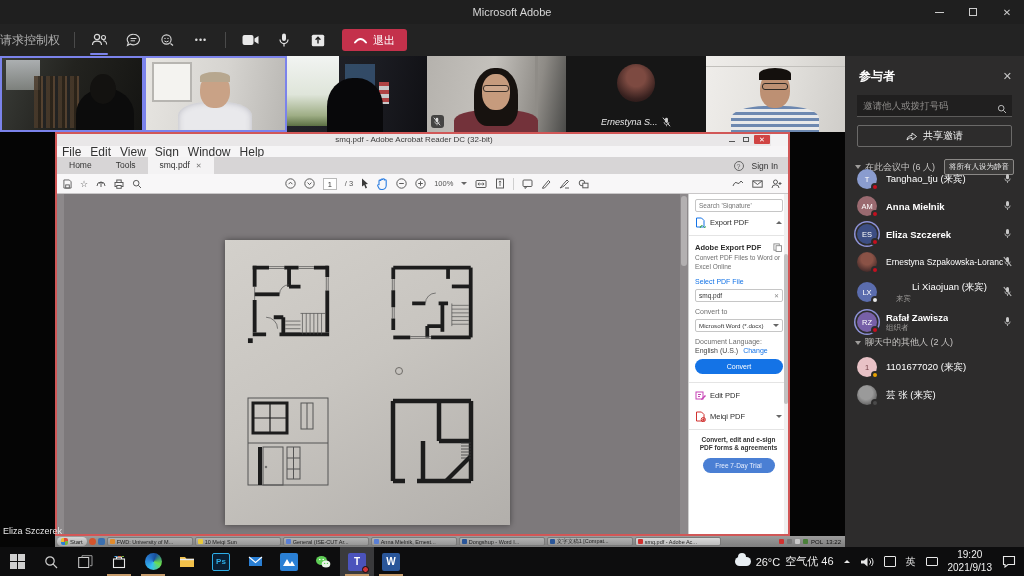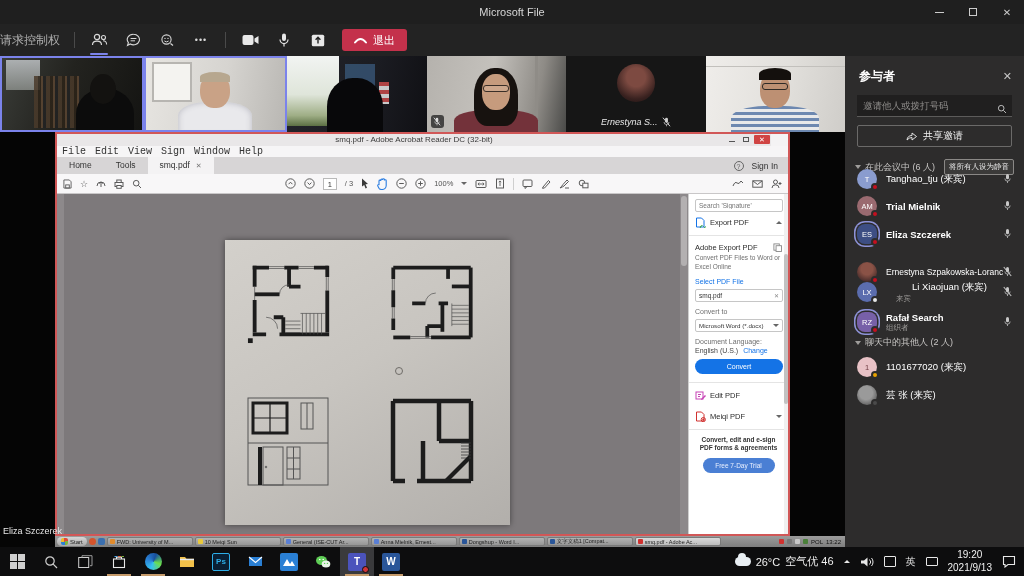--- a/index.html
+++ b/index.html
@@ -41,21 +41,21 @@
 
   
   .acrobat { left:55px; top:0; width:735px; height:404px; border:2px solid #d15757; background:#f4f3f4; }
   .ac-titlebar { left:0; top:0; right:17px; height:17px; background:#e9e7e8; }
   .ac-title { width:100%; text-align:center; font-size:8px; line-height:12px; color:#3a3a3a; }
   .ac-controls { right:1px; top:1px; display:flex; gap:2px; align-items:center; }
   .ac-min { width:12px; height:9px; display:flex; align-items:flex-end; justify-content:center; } .ac-min div { width:6px; height:1px; background:#555; margin-bottom:2px; }
   .ac-max { width:12px; height:9px; display:flex; align-items:center; justify-content:center; } .ac-max div { width:6px; height:5px; border:1px solid #555; }
   .ac-close { width:16px; height:9px; background:#d04443; color:#fff; font-size:7px; line-height:9px; text-align:center; border-radius:1px; }
   .ac-menubar { left:0; top:12px; right:0; height:11px; background:#f6f5f6; display:flex; gap:9px; padding-left:5px; align-items:center; }
-  .ac-menu { font-size:10px; color:#333;font-family:Liberation Mono, monospace; }
+  .ac-menu { font-size:12px; color:#333; }
   .ac-tabbar { left:0; top:23px; right:0; height:17px; background:#d7d5d6; display:flex; align-items:flex-end; }
   .ac-tab { font-size:8.5px; color:#333; padding:0 12px; height:17px; line-height:17px; }
   .ac-tab.doc { background:#f4f3f4; display:flex; align-items:center; gap:6px; }
   .ac-tab .x { color:#777; font-size:7px; }
   .ac-tab-right { margin-left:auto; display:flex; align-items:center; gap:8px; padding-right:10px; height:17px; }
   .help-circ { width:10px; height:10px; border:1px solid #666; border-radius:50%; font-size:7px; color:#666; text-align:center; line-height:9px; }
   .signin { font-size:8.5px; color:#333; }
   .ac-toolbar { left:0; top:40px; right:0; height:20px; background:#f8f7f8; border-bottom:1px solid #c9c7c8; display:flex; align-items:center; padding:0 6px; }
   .tgroup { display:flex; align-items:center; gap:8px; }
   .tgroup.center { margin-left:auto; }
@@ -79,21 +79,21 @@
   .plan { position:absolute; }
   .plan svg { display:block; width:100%; height:100%; }
   .cursor-mark { position:absolute; left:170px; top:127px; width:8px; height:8px; border:1.5px solid #6f6c68; border-radius:50%; }
 
   .ac-sidebar { position:relative; width:100px; height:340px; background:#ffffff; border-left:1px solid #cfcfcf; font-size:7px; color:#444; }
   .sb-pad { padding:5px 6px 0 6px; }
   .sb-search { width:88px; height:13px; border:1px solid #c6c6c6; border-radius:2px; font-size:6.5px; color:#555; padding:0 3px; font-family:"Liberation Sans",sans-serif; }
   .sb-row { display:flex; align-items:center; gap:4px; padding:5px 6px; }
   .sb-row .lbl { font-size:7.5px; color:#2b2b2b; }
   .sb-div { height:1px; background:#e4e4e4; margin:2px 0; }
-  .sb-h { font-size:7.5px; font-weight:normal; color:#2b2b2b;text-align:center; }
+  .sb-h { font-size:7.5px; font-weight:bold; color:#2b2b2b;text-align:center; }
   .sb-desc { font-size:6.5px; color:#6e6e6e; line-height:1.35; padding-top:2px; }
   .sb-blue { color:#1473e6; }
   .sb-filebox { margin-top:2px; width:88px; height:13px; border:1px solid #c6c6c6; border-radius:2px; display:flex; align-items:center; padding:0 3px; font-size:6.5px; color:#333; }
   .sb-filebox .x { margin-left:auto; color:#888; font-size:6px; }
   .sb-select { margin-top:2px; width:88px; height:13px; border:1px solid #c6c6c6; border-radius:2px; display:flex; align-items:center; padding:0 3px; font-size:6.2px; color:#333; }
   .sb-select .caret-d { margin-left:auto; }
   .convert-btn { margin:5px 6px 0 6px; width:88px; height:15px; background:#1473e6; border-radius:8px; color:#fff; font-size:7px; display:flex; align-items:center; justify-content:center; }
   .promo { text-align:center; font-size:6.5px; font-weight:bold; color:#333; line-height:1.35; padding:4px 6px 0 6px; }
   .trial-btn { margin:5px auto 0 auto; width:72px; height:15px; background:#4a7fd4; border-radius:8px; color:#eaf0ff; font-size:6.5px; display:flex; align-items:center; justify-content:center; }
   .sb-scroll { position:absolute; right:0; top:0; width:4px; height:100%; background:#f0f0f0; }
@@ -119,21 +119,21 @@
   .invite-input { width:155px; height:22px; background:#201f1f; border:none; border-bottom:1px solid #5c5b5a; color:#ddd; font-size:9.5px; padding:0 20px 0 6px; font-family:"Liberation Sans",sans-serif; }
   .invite-input::placeholder { color:#8f8d8b; }
   .invite-search { position:absolute; right:5px; top:5px; color:#bdbdbd; }
   .share-invite { margin:8px 12px 0 12px; width:155px; height:22px; border:1px solid #6b6a69; border-radius:2px; display:flex; align-items:center; justify-content:center; gap:6px; font-size:10px; color:#f0f0f0; }
   .sec-row { display:flex; align-items:center; margin:12px 10px 0 10px; }
   .sec-caret { width:0; height:0; border-left:3px solid transparent; border-right:3px solid transparent; border-top:4px solid #9f9d9b; margin-right:4px; }
   .sec-label { font-size:9px; color:#c8c6c4; }
   .muteall-btn { margin-left:auto; border:1px solid #8a8886; border-radius:2px; font-size:7.5px; color:#e8e8e8; padding:2px 4px; background:#3b3a39; }
   .p-row { position:absolute; left:0; width:179px; height:26px; display:flex; align-items:center; padding:0 12px 0 12px; }
   .p-av { position:relative; width:20px; height:20px; border-radius:50%; flex:0 0 auto; display:flex; align-items:center; justify-content:center; font-size:7.5px; color:#fff; }
-  .p-av.ring { box-shadow:0 0 0 1.5px #2d2c2c, 0 0 0 3px #8e93d8;border-radius:8px; }
+  .p-av.ring { box-shadow:0 0 0 1.5px #2d2c2c, 0 0 0 3px #8e93d8; }
   .p-badge { position:absolute; right:-2px; bottom:-2px; width:8px; height:8px; border-radius:50%; border:2px solid #2d2c2c; }
   .p-name { margin-left:9px; font-size:9.5px; color:#fff; white-space:nowrap; overflow:hidden; }
   .p-sub { font-size:7.5px; color:#9d9b99; line-height:1.2; }
   .p-mic { margin-left:auto; color:#c8c8c8; flex:0 0 auto; }
 
   
   .taskbar { left:0; top:547px; width:1024px; height:29px; background:#0d0d0e; display:flex; align-items:stretch; }
   .tb-left { display:flex; align-items:stretch; }
   .tb-cell { width:34px; display:flex; align-items:center; justify-content:center; position:relative; color:#e8e8e8; }
   .tb-cell.running:after { content:""; position:absolute; bottom:0; left:5px; right:5px; height:2px; background:#c59a6a; }
@@ -146,21 +146,21 @@
   .tb-clock { text-align:center; font-size:10px; line-height:1.25; color:#f0f0f0; }
   .cloud { width:16px; height:9px; background:#e8eef2; border-radius:6px; position:relative; }
   .cloud:before { content:""; position:absolute; left:3px; top:-4px; width:8px; height:8px; background:#e8eef2; border-radius:50%; }
   .kbd-ico { width:12px; height:9px; border:1px solid #e8e8e8; border-radius:1px; }
   .note-ico { width:12px; height:11px; border:1px solid #e8e8e8; border-radius:1px; }
 </style>
 </head>
 <body>
 
 <div class="abs titlebar">
-  <div class="title">Microsoft File</div>
+  <div class="title">Microsoft Adobe</div>
   <div class="abs win-controls">
     <div class="win-btn">
         <div class="glyph-min"></div>
       </div>
     <div class="win-btn">
         <div class="glyph-max"></div>
       </div>
     <div class="win-btn">
         <span class="glyph-close">✕</span>
       </div>
@@ -713,40 +713,40 @@
           <rect x="4" y="1" width="4" height="7" rx="2" fill="#c8c8c8"></rect>
           <path d="M2.5 7a3.5 3.5 0 0 0 7 0" fill="none" stroke="#c8c8c8"></path>
           <line x1="6" y1="10.5" x2="6" y2="13" stroke="#c8c8c8"></line>
         </svg></span>
   </div>
   <div class="p-row" style="top:137px;">
     <div class="p-av" style="background:#9a6a70;">
         <span>AM</span>
         <div class="p-badge" style="background:#c50f1f;"></div>
       </div>
-    <span class="p-name" style="font-weight:bold;">Trial Mielnik</span>
+    <span class="p-name" style="font-weight:bold;">Anna Mielnik</span>
     <span class="p-mic"><svg width="9" height="11" viewBox="0 0 12 14">
           <rect x="4" y="1" width="4" height="7" rx="2" fill="#c8c8c8"></rect>
           <path d="M2.5 7a3.5 3.5 0 0 0 7 0" fill="none" stroke="#c8c8c8"></path>
           <line x1="6" y1="10.5" x2="6" y2="13" stroke="#c8c8c8"></line>
         </svg></span>
   </div>
   <div class="p-row" style="top:165px;">
     <div class="p-av ring" style="background:#3d4e83;">
         <span>ES</span>
         <div class="p-badge" style="background:#c50f1f;"></div>
       </div>
     <span class="p-name" style="font-weight:bold;">Eliza Szczerek</span>
     <span class="p-mic"><svg width="9" height="11" viewBox="0 0 12 14">
           <rect x="4" y="1" width="4" height="7" rx="2" fill="#c8c8c8"></rect>
           <path d="M2.5 7a3.5 3.5 0 0 0 7 0" fill="none" stroke="#c8c8c8"></path>
           <line x1="6" y1="10.5" x2="6" y2="13" stroke="#c8c8c8"></line>
         </svg></span>
   </div>
-  <div class="p-row" style="top:203px;text-align:right;">
+  <div class="p-row" style="top:193px;text-align:right;">
     <div class="p-av" style="background:radial-gradient(circle at 50% 35%, #8a5246 0 35%, #4a2e2c 75%, #241616 100%);">
         <div class="p-badge" style="background:#c50f1f;"></div>
       </div>
     <span class="p-name" style="font-size:8.5px;">Ernestyna Szpakowska-Loranc</span>
     <span class="p-mic"><svg width="9" height="11" viewBox="0 0 12 14">
           <rect x="4" y="1" width="4" height="7" rx="2" fill="#c8c8c8"></rect>
           <path d="M2.5 7a3.5 3.5 0 0 0 7 0" fill="none" stroke="#c8c8c8"></path>
           <line x1="6" y1="10.5" x2="6" y2="13" stroke="#c8c8c8"></line>
           <line x1="1" y1="1" x2="11" y2="13" stroke="#c8c8c8" stroke-width="1.4"></line>
         </svg></span>
@@ -766,21 +766,21 @@
           <line x1="6" y1="10.5" x2="6" y2="13" stroke="#c8c8c8"></line>
           <line x1="1" y1="1" x2="11" y2="13" stroke="#c8c8c8" stroke-width="1.4"></line>
         </svg></span>
   </div>
   <div class="p-row" style="top:251px;height:30px;">
     <div class="p-av ring" style="background:#7760a8;">
         <span>RZ</span>
         <div class="p-badge" style="background:#c50f1f;"></div>
       </div>
     <div style="margin-left:9px;overflow:hidden;">
-      <div class="p-name" style="margin-left:0;font-weight:bold;">Rafał Search</div>
+      <div class="p-name" style="margin-left:0;font-weight:bold;">Rafał Zawisza</div>
       <div class="p-sub">组织者</div>
     </div>
     <span class="p-mic"><svg width="9" height="11" viewBox="0 0 12 14">
           <rect x="4" y="1" width="4" height="7" rx="2" fill="#c8c8c8"></rect>
           <path d="M2.5 7a3.5 3.5 0 0 0 7 0" fill="none" stroke="#c8c8c8"></path>
           <line x1="6" y1="10.5" x2="6" y2="13" stroke="#c8c8c8"></line>
         </svg></span>
   </div>
 
   <div class="sec-row" style="position:absolute;top:280px;left:0;right:0;margin:0 10px;">

